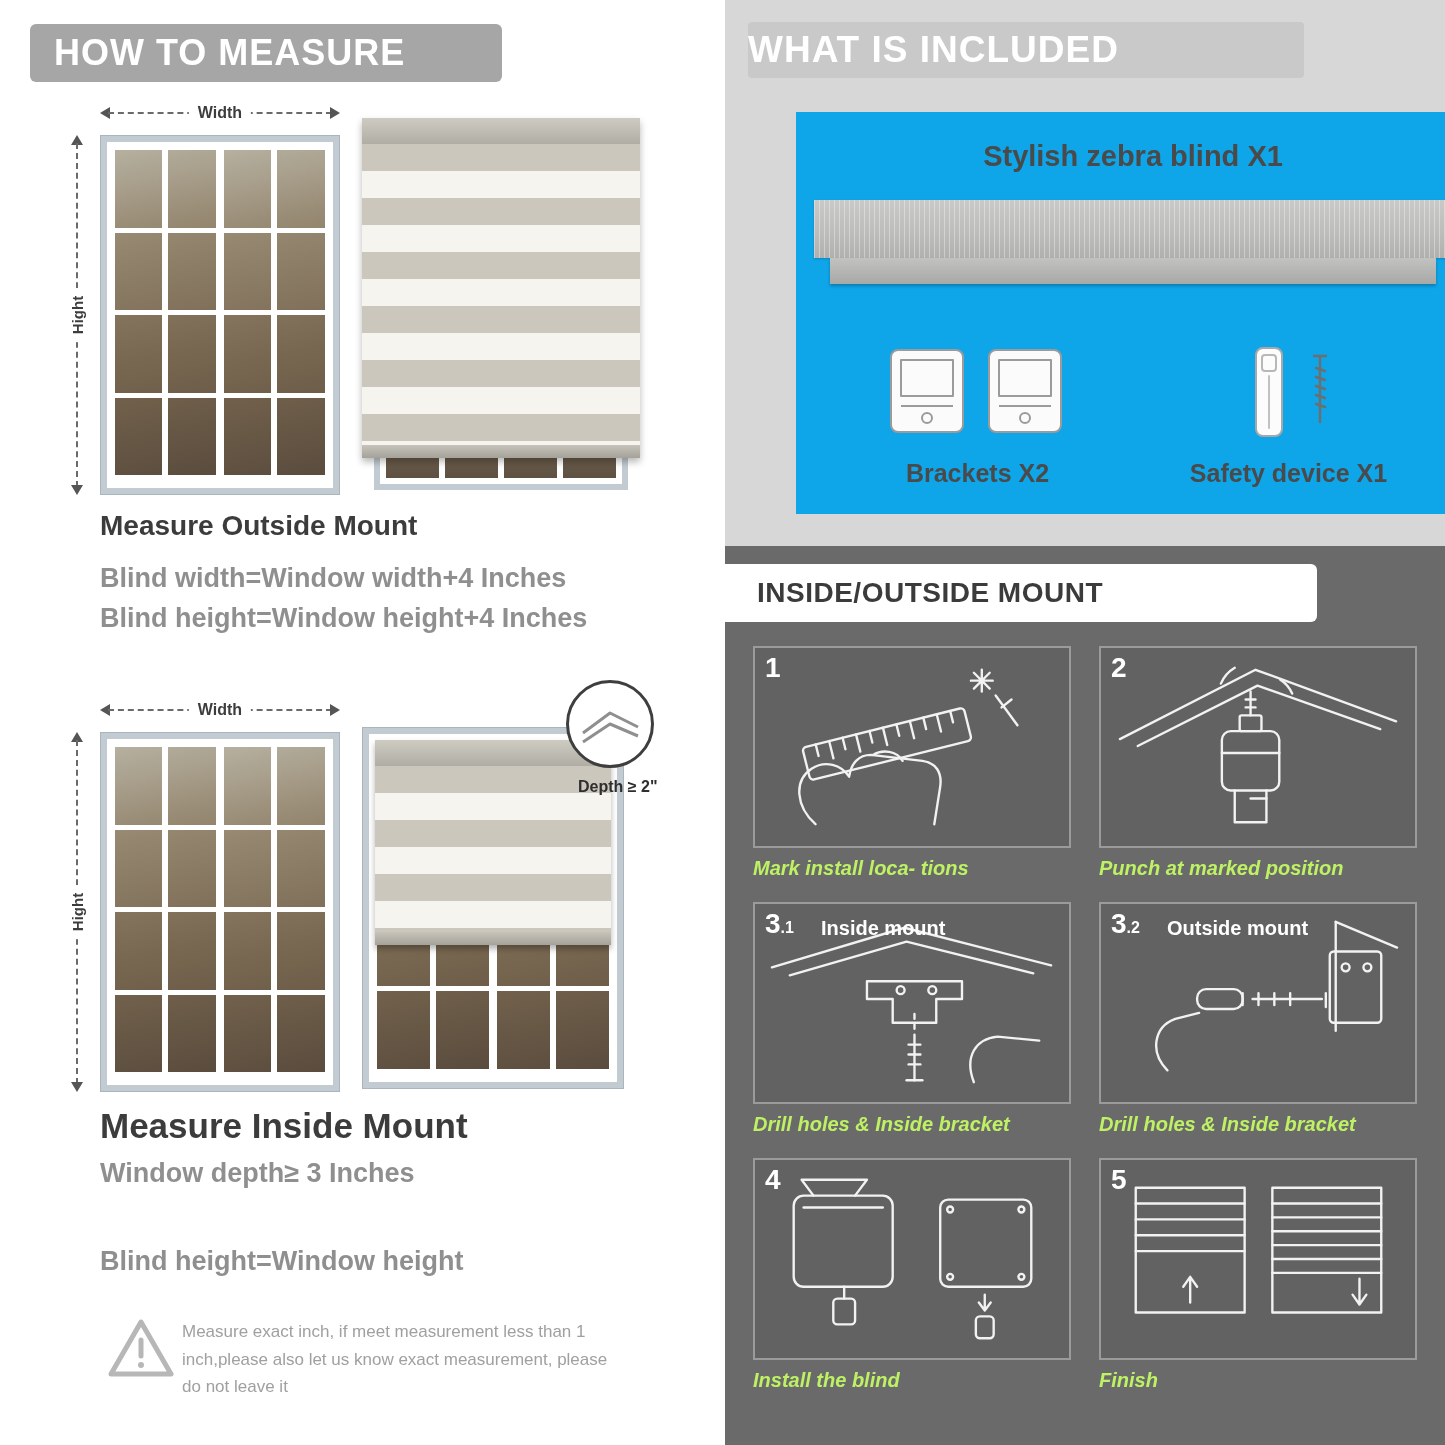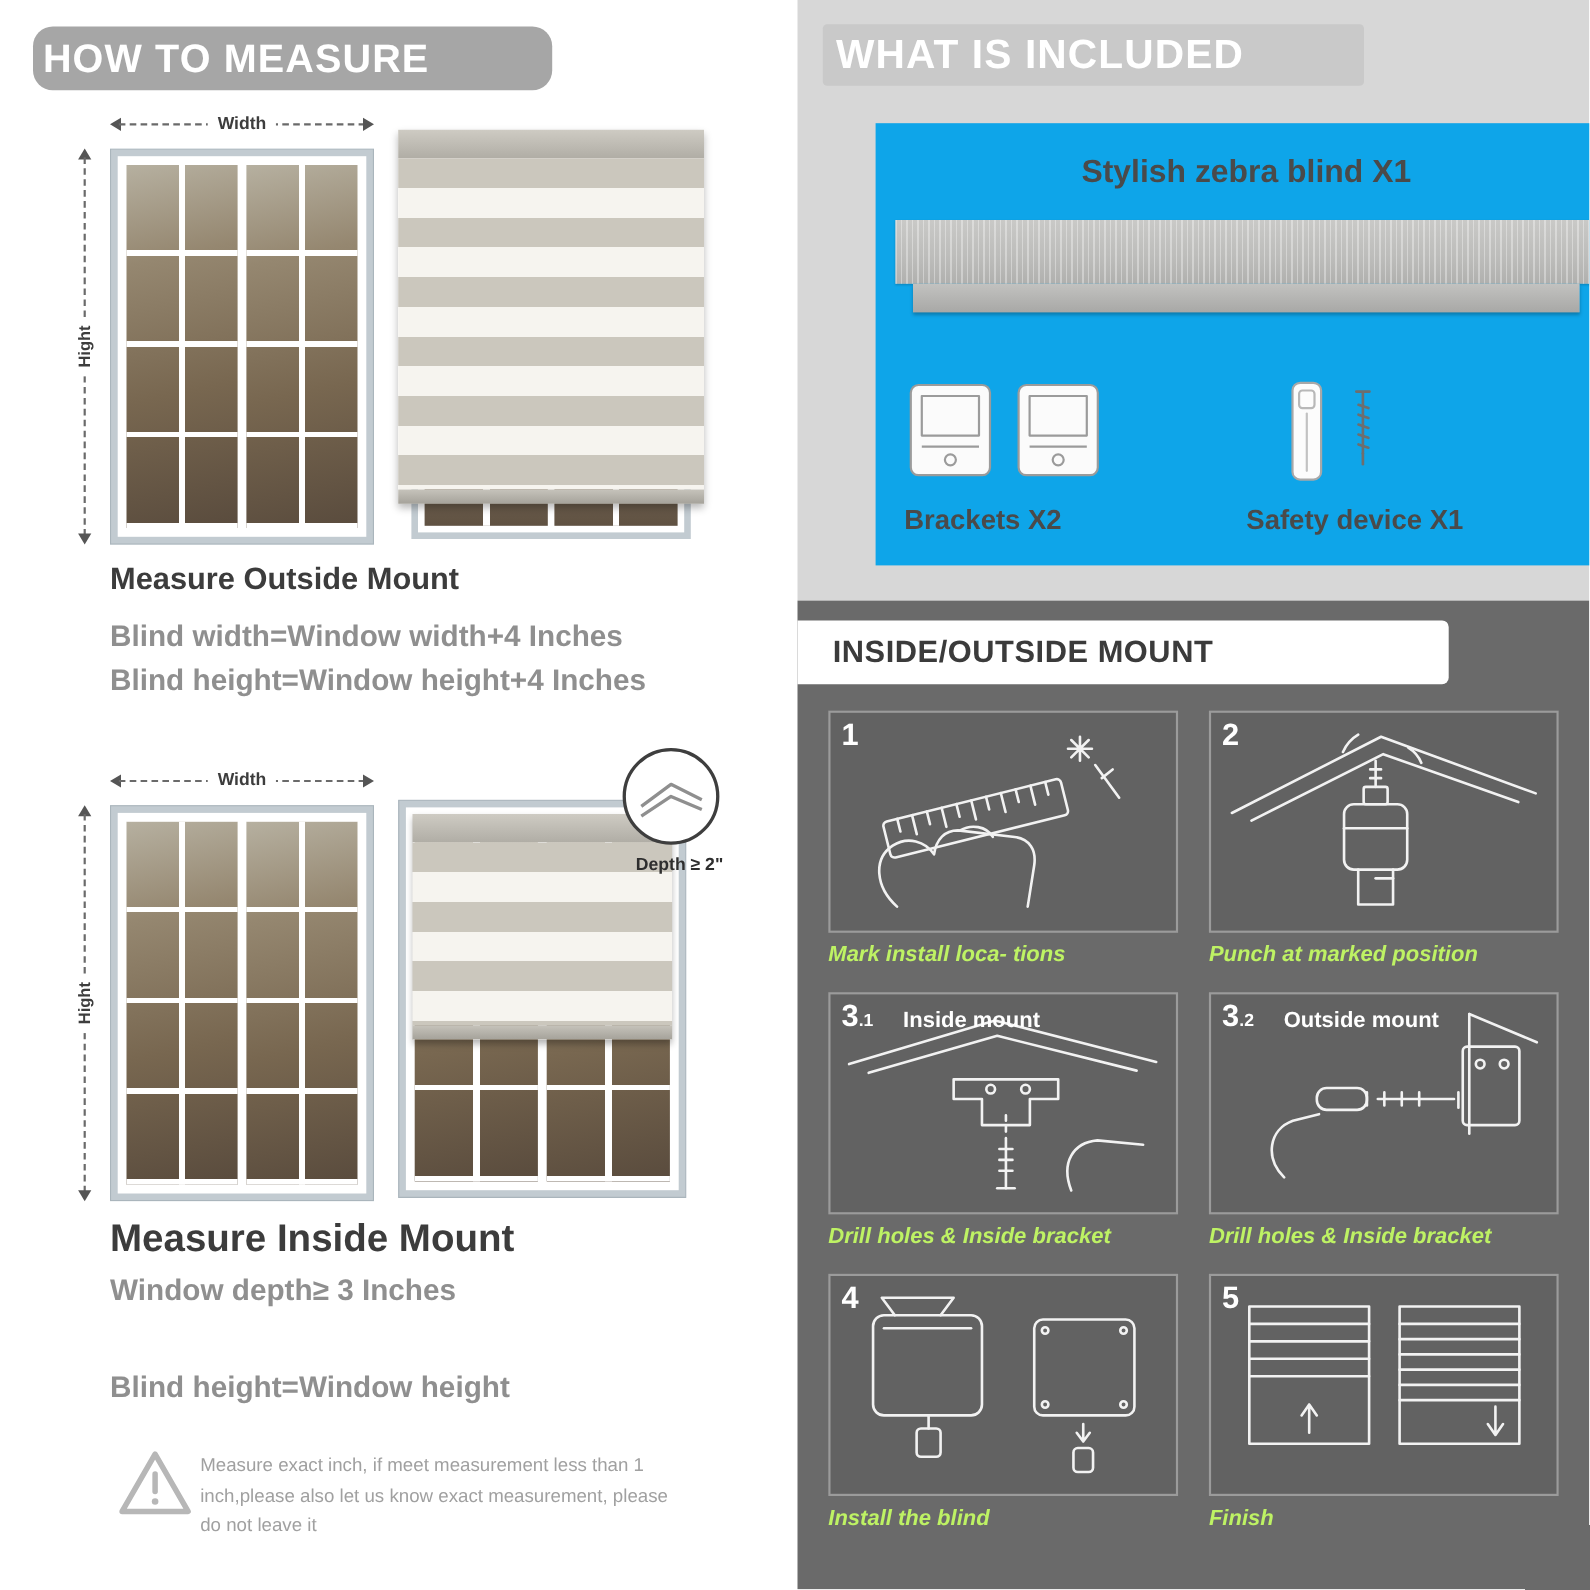--- a/index.html
+++ b/index.html
@@ -1,22 +1,22 @@
 <!DOCTYPE html>
 <html><head>
 <meta charset="utf-8">
 <style>
   *{box-sizing:border-box;margin:0;padding:0;}
   body{margin:0;background:#ffffff;font-family:"Liberation Sans",sans-serif;}
   .canvas{position:relative;width:1445px;height:1445px;background:#fff;overflow:hidden;}
 
   
   .banner-left{position:absolute;left:30px;top:24px;width:472px;height:58px;background:#a6a6a6;
-    border-radius:18px;color:#fff;font-weight:bold;font-size:36px;display:flex;align-items:center;
-    padding-left:9px;letter-spacing:1px;}
+    border-radius:6px;color:#fff;font-weight:bold;font-size:36px;display:flex;align-items:center;
+    padding-left:24px;letter-spacing:1px;}
   .h-outside{position:absolute;left:100px;top:510px;font-size:28px;font-weight:bold;color:#3c3c3c;}
   .gline{position:absolute;left:100px;font-size:27px;font-weight:bold;color:#8f8f8f;}
   .h-inside{position:absolute;left:100px;top:1106px;font-size:35px;font-weight:bold;color:#3c3c3c;}
 
   
   .harrow{position:absolute;height:18px;}
   .harrow .line{position:absolute;top:8px;left:8px;right:8px;border-top:2px dashed #6a6a6a;}
   .harrow::before,.harrow::after{content:"";position:absolute;top:3px;width:0;height:0;
     border-top:6px solid transparent;border-bottom:6px solid transparent;}
   .harrow::before{left:0;border-right:10px solid #555;}
@@ -58,34 +58,34 @@
   .depthcircle{position:absolute;left:566px;top:680px;width:88px;height:88px;border:3px solid #3e3e3e;
     border-radius:50%;background:#fff;}
   .depthlabel{position:absolute;left:578px;top:778px;font-size:16px;font-weight:bold;color:#2e2e2e;}
 
   .warn-wrap{position:absolute;left:106px;top:1316px;width:70px;height:66px;}
   .warn-text{position:absolute;left:182px;top:1318px;width:448px;font-size:17px;line-height:1.62;
     color:#a0a0a0;}
 
   
   .included{position:absolute;left:725px;top:0;width:720px;height:546px;background:#d7d7d7;}
-  .included-banner{position:absolute;left:23px;top:22px;width:492px;height:56px;background:#c9c9c9;
+  .included-banner{position:absolute;left:23px;top:22px;width:556px;height:56px;background:#c9c9c9;
     border-radius:4px;color:#fff;font-size:37px;font-weight:bold;display:flex;align-items:center;
-    padding-left:12px;letter-spacing:1px;}
+    padding-left:0;letter-spacing:1px;}
   .included-card{position:absolute;left:23px;top:112px;width:674px;height:402px;background:#0ea5e9;margin-left:48px;}
   .product-title{position:absolute;top:28px;left:0;right:0;text-align:center;font-size:29px;
     font-weight:bold;color:#4a4a4a;}
   .rail-top{position:absolute;left:18px;top:88px;width:638px;height:58px;
     background-image:repeating-linear-gradient(90deg, rgba(255,255,255,.35) 0 1px, rgba(0,0,0,0) 1px 5px),
       linear-gradient(180deg,#c9c9c7 0%,#bcbcba 60%,#b0b0ae 100%);
     box-shadow:0 1px 2px rgba(0,0,0,.2);}
   .rail-bottom{position:absolute;left:34px;top:146px;width:606px;height:26px;
     background:linear-gradient(180deg,#c2c2c0,#a8a8a6);box-shadow:0 2px 3px rgba(0,0,0,.25);}
   .items{position:absolute;left:26px;right:26px;top:206px;height:170px;display:flex;}
-  .item{flex:1;display:flex;flex-direction:column;justify-content:flex-end;gap:12px;}
+  .item{flex:1;display:flex;flex-direction:column;align-items:center;justify-content:flex-end;gap:12px;}
   .item-label{font-size:25px;font-weight:bold;color:#4a4a4a;white-space:nowrap;}
 
   
   .mount{position:absolute;left:725px;top:546px;width:720px;height:899px;background:#6a6a6a;}
   .mount-banner{position:absolute;left:0;top:18px;width:592px;height:58px;background:#fff;
     border-radius:0 6px 6px 0;display:flex;align-items:center;padding-left:32px;font-size:28px;
     font-weight:bold;color:#3b3b3b;letter-spacing:.5px;}
   .steps{position:absolute;left:28px;top:100px;width:664px;display:grid;
     grid-template-columns:1fr 1fr;column-gap:28px;row-gap:22px;}
   .step-box{height:202px;border:2px solid #9b9b9b;background:#626262;position:relative;overflow:hidden;}

